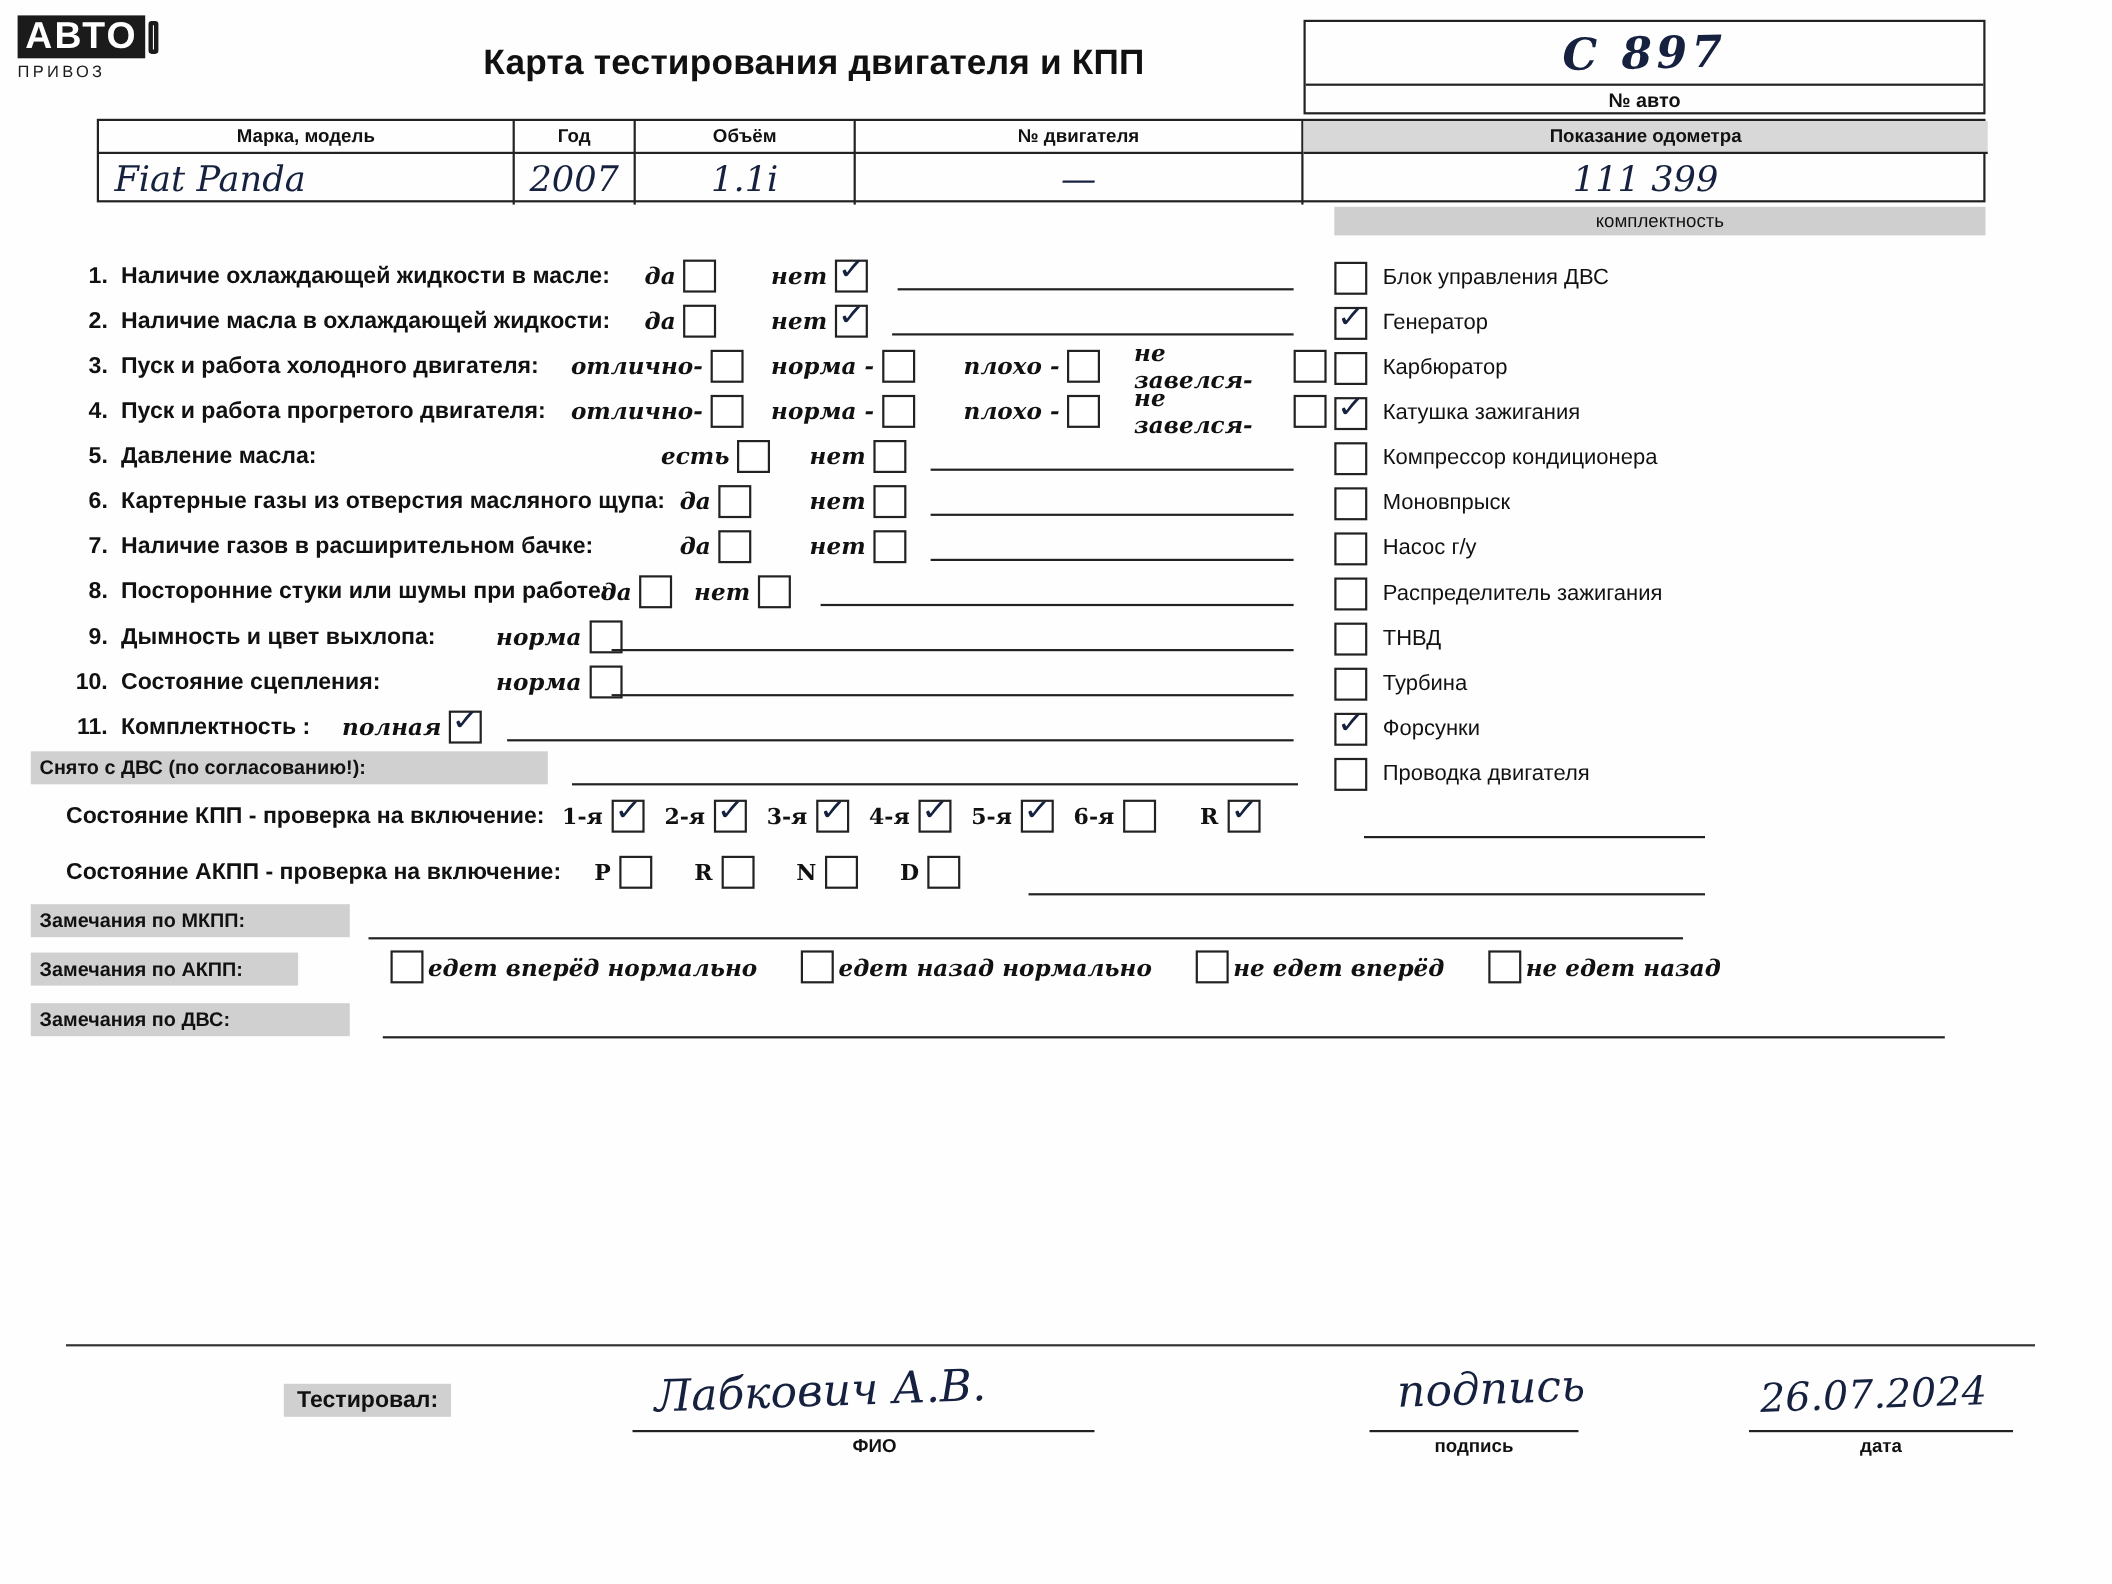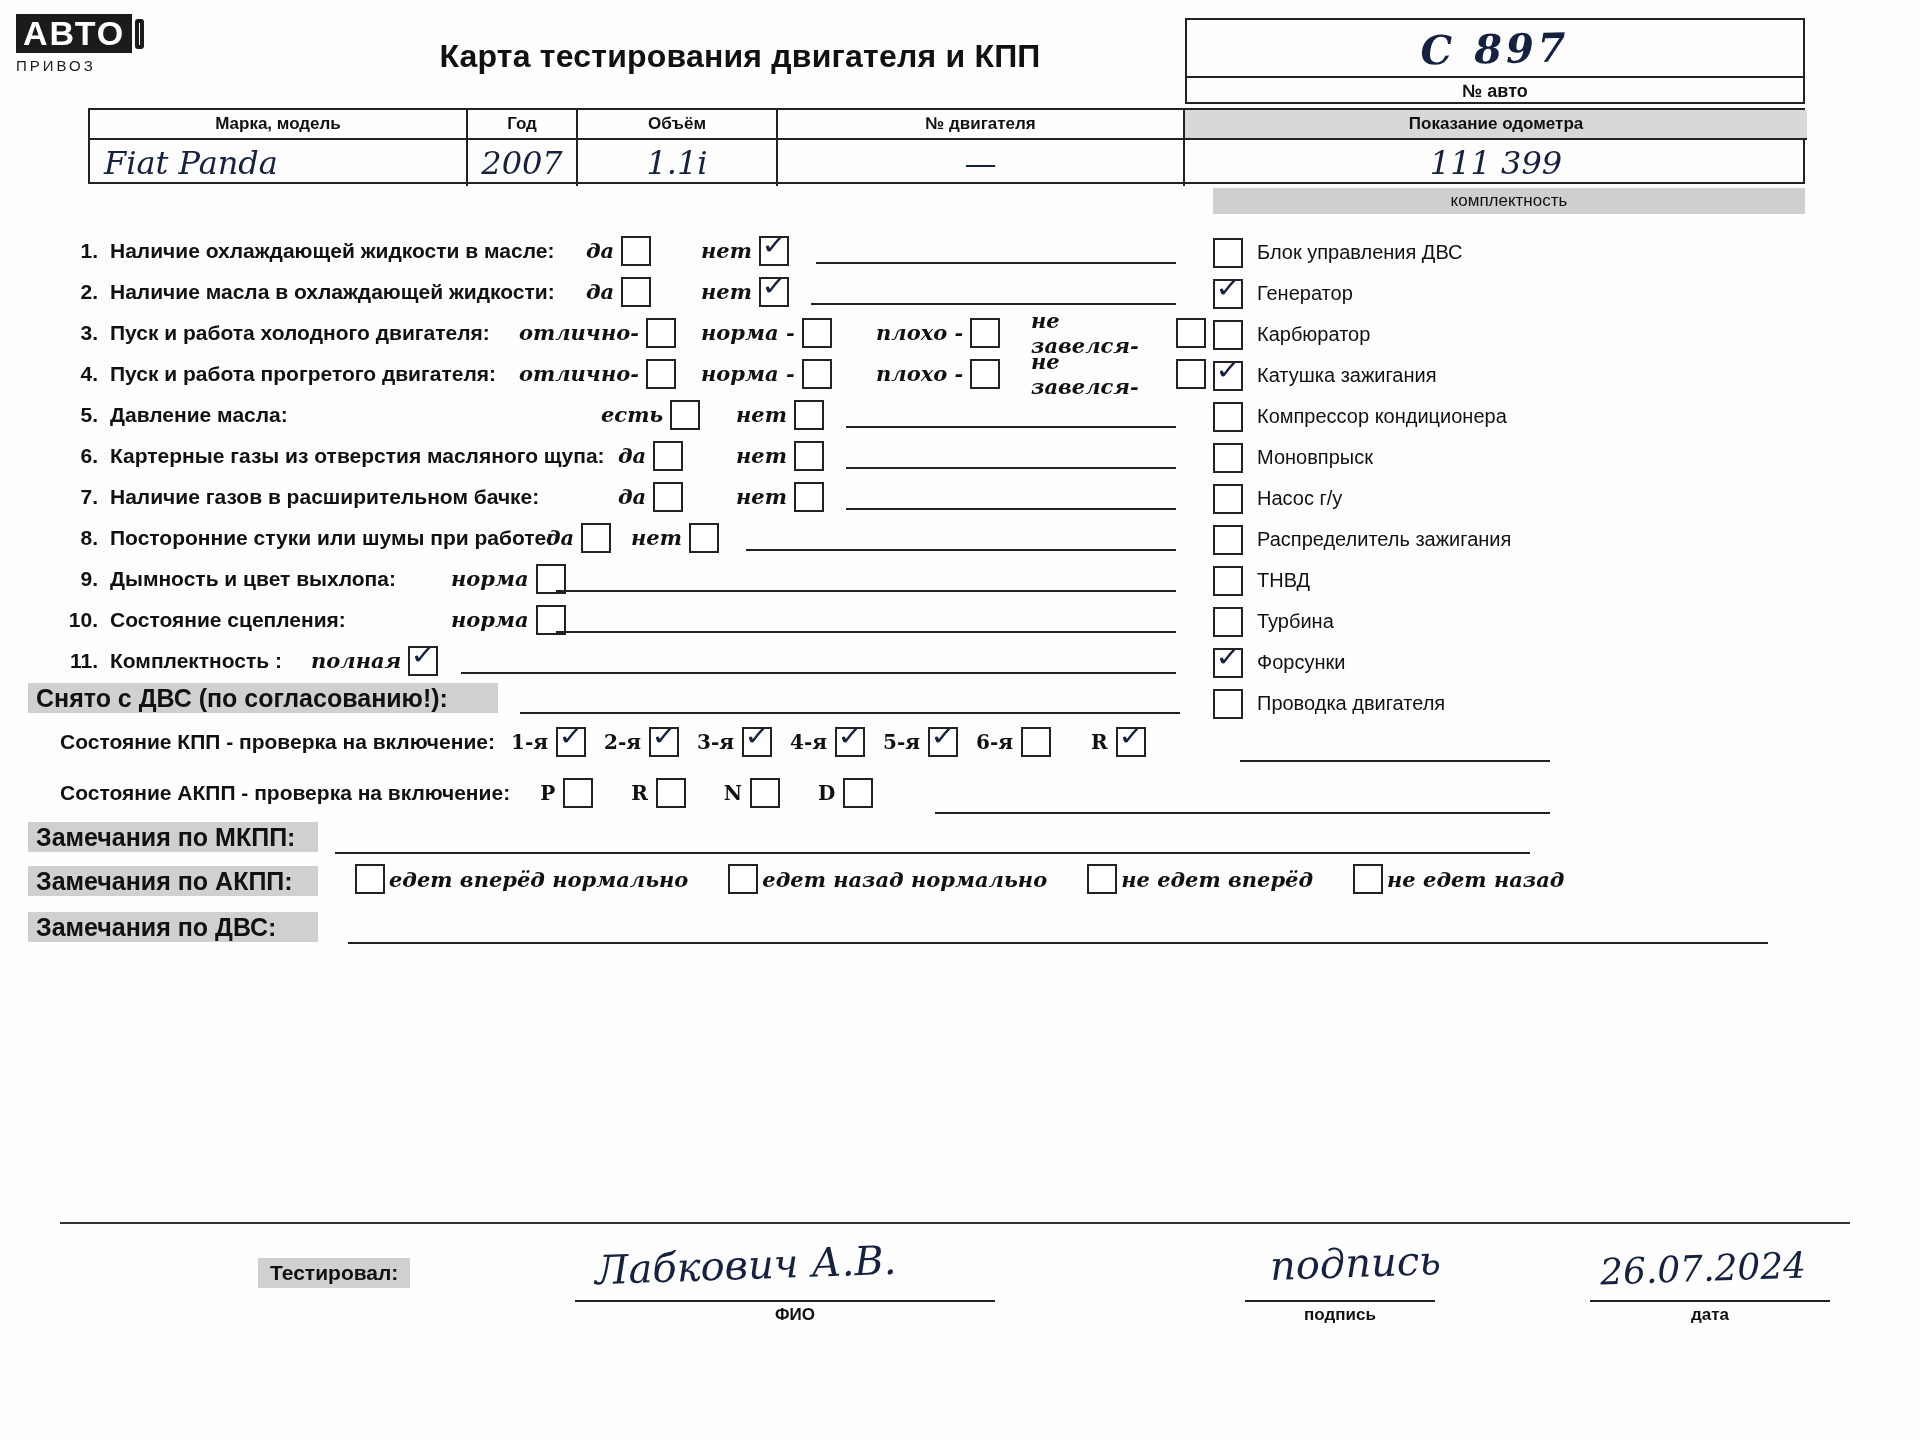--- a/index.html
+++ b/index.html
@@ -108,21 +108,21 @@
   }
   .opt .olab {
     font-family:"DejaVu Serif", serif; font-style:italic;
     font-size:21px; font-weight:bold;
   }
   .uline {
     position:absolute; border-bottom:2px solid #222; height:0;
   }
   
   .ghead {
-    position:absolute; background:#d0d0d0; font-weight:bold; font-size:25px;
+    position:absolute; background:#d0d0d0; font-weight:bold; font-size:18px;
     display:flex; align-items:center; padding-left:8px; height:30px;
   }
   
   .grow { position:absolute; display:flex; align-items:center; }
   .grow .glabel { font-size:21px; font-weight:bold; }
   .gearbox { display:flex; align-items:center; gap:8px; }
   .gearbox .glab {
     font-family:"DejaVu Serif", serif; font-size:20px;
     font-weight:bold;
   }
@@ -448,21 +448,21 @@
     <span class="gearbox" style="margin-left:38px;">
       <span class="glab">D</span>
       <span class="cbx"></span>
     </span>
   </div>
   <div class="uline" style="left:935px; top:812px; width:615px;"></div>
 
   <div class="ghead" style="left:28px; top:822px; width:290px;">Замечания по МКПП:</div>
   <div class="uline" style="left:335px; top:852px; width:1195px;"></div>
 
-  <div class="ghead" style="left:28px; top:866px; width:290px;">Замечания по АКПП:</div>
+  <div class="ghead" style="left:28px; top:866px; width:243px;">Замечания по АКПП:</div>
   <div class="akpp-opts" style="left:355px; top:864px;">
     <span class="akpp-opt" style="margin-right:40px;">
       <span class="cbx"></span>
       <span class="t">едет вперёд нормально</span>
     </span>
     <span class="akpp-opt" style="margin-right:40px;">
       <span class="cbx"></span>
       <span class="t">едет назад нормально</span>
     </span>
     <span class="akpp-opt" style="margin-right:40px;">

